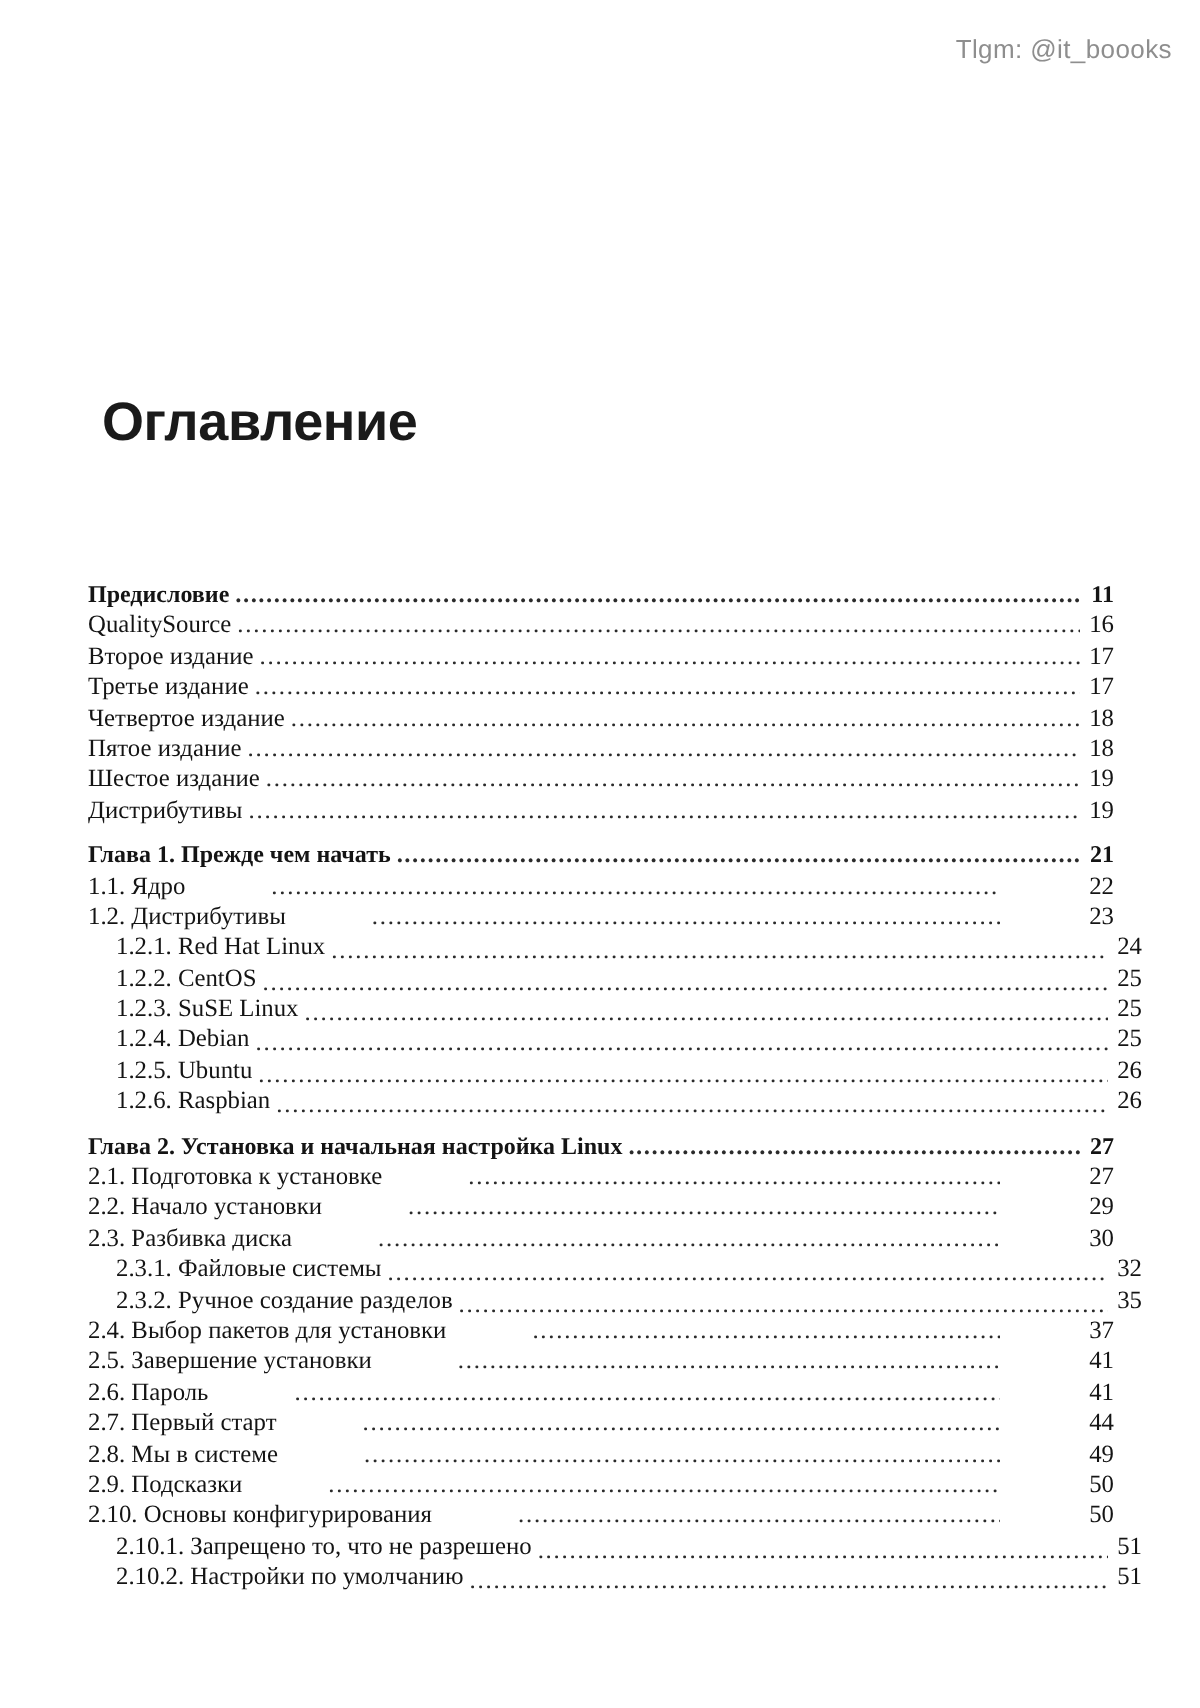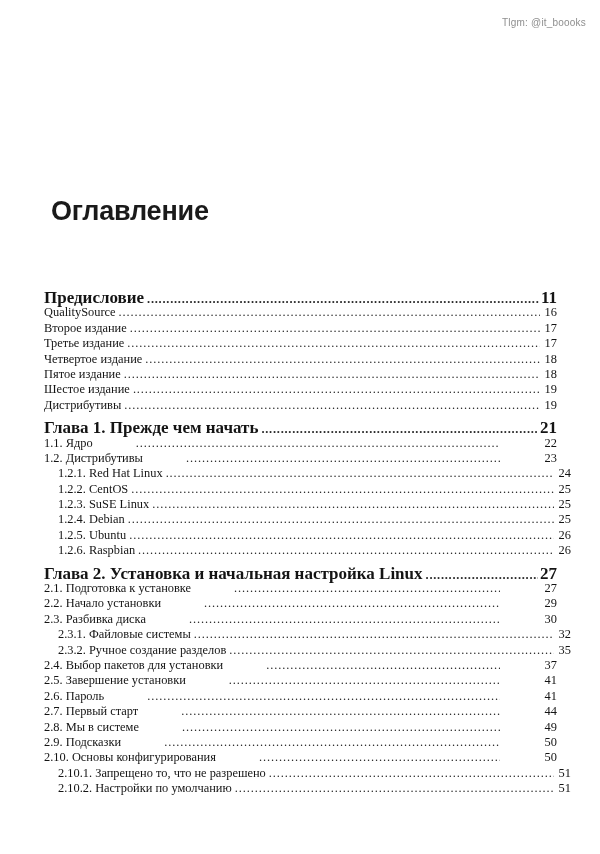--- a/index.html
+++ b/index.html
@@ -13,21 +13,21 @@
     height: 854px;
     background: #ffffff;
     overflow: hidden;
     font-family: "Liberation Serif", "DejaVu Serif", serif;
   }
   .watermark {
     position: absolute;
     top: 17px;
     right: 14px;
     font-family: "Liberation Sans", "DejaVu Sans", sans-serif;
-    font-size: 10px;
+    font-size: 13px;
     color: #8e8e8e;
     letter-spacing: 0.2px;
     white-space: nowrap;
   }
   .doc-title {
     position: absolute;
     left: 51px;
     top: 178px;
     font-family: "Liberation Sans", "DejaVu Sans", sans-serif;
     font-size: 27px;
@@ -75,30 +75,30 @@
   .toc-entry .page-no {
     flex: 0 0 auto;
     text-align: right;
     min-width: 15px;
     padding-left: 1px;
     font-family: Liberation Serif, serif;
   }
   
   .lvl-chapter {
     font-weight: bold;
-    font-size: 17px;
+    font-size: 12px;
     margin-top: 7px;
   }
   .lvl-chapter .leader::before {
     letter-spacing: 0.75px;
     font-weight: bold;
   }
   .lvl-1 { margin-left: 0; }
   .lvl-2 { margin-left: 0px; gap: 40px; }
-  .lvl-3 { margin-left: 14px; }
+  .lvl-3 { margin-left: 14px; align-items: flex-end; }
 </style>
 </head>
 <body>
 
 <div class="page">
 
   <div class="watermark">Tlgm: @it_boooks</div>
 
   <h1 class="doc-title">Оглавление</h1>
 

